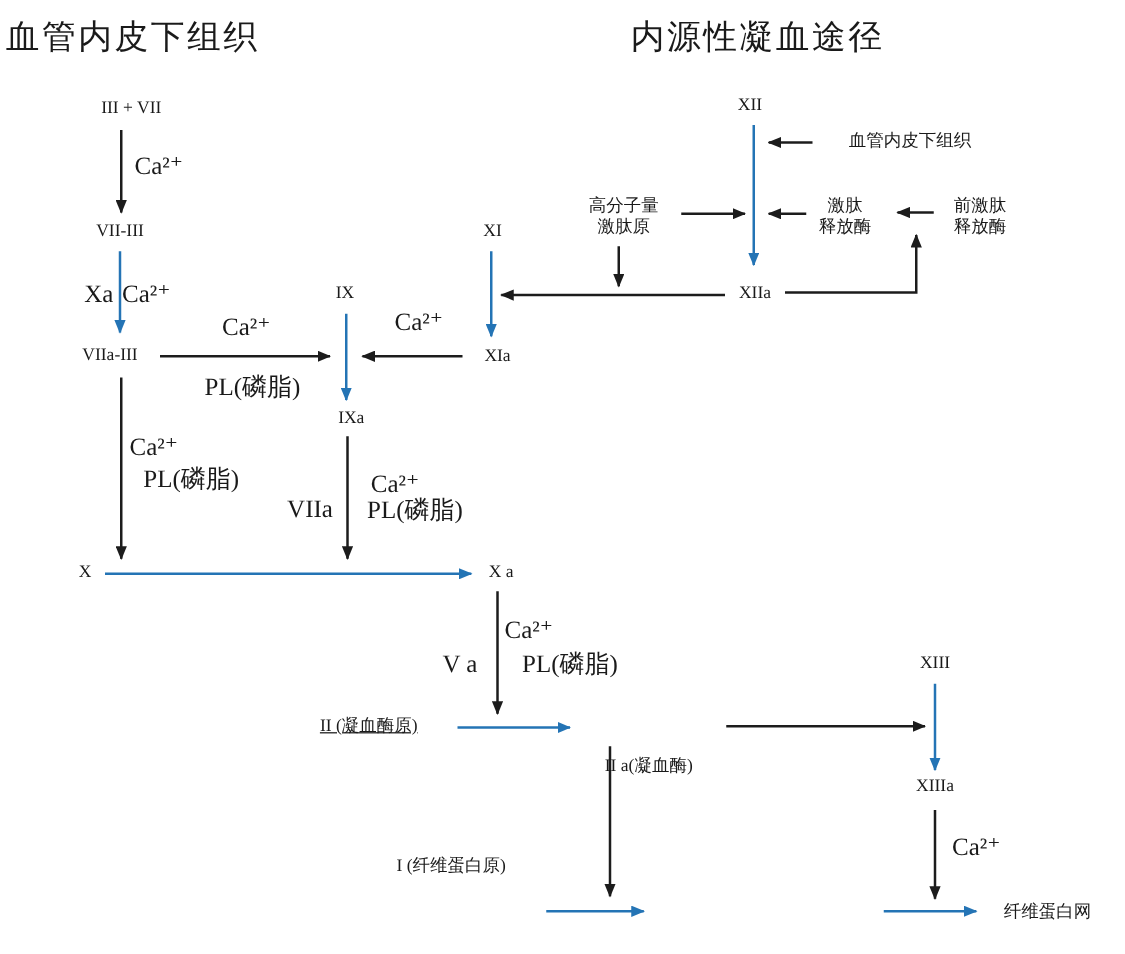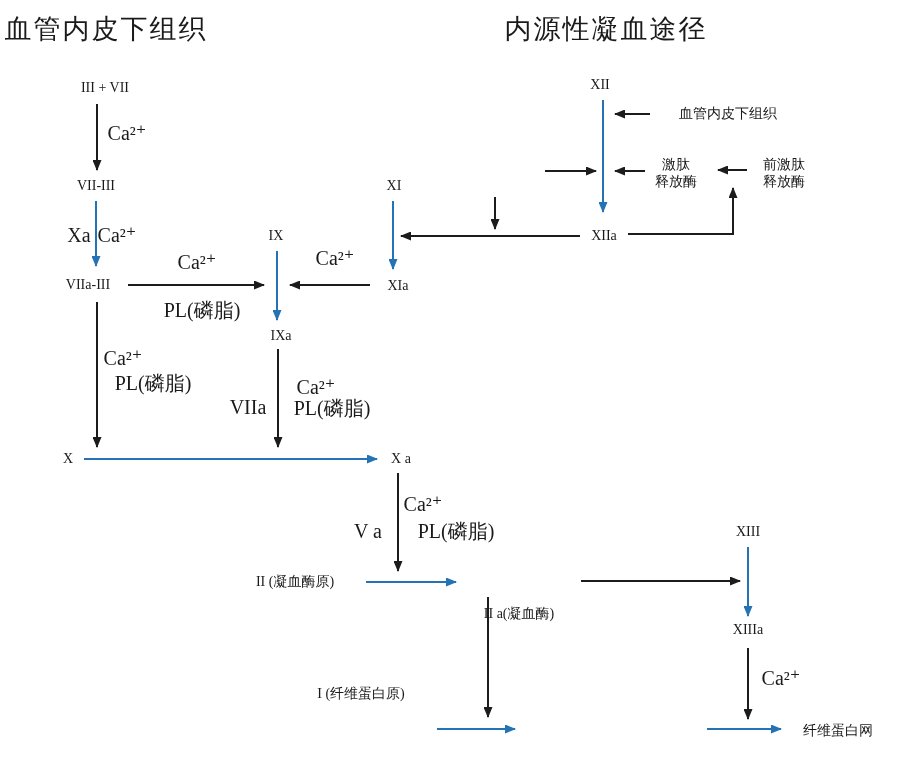--- a/index.html
+++ b/index.html
@@ -74,27 +74,29 @@
     <div class="node factor" style="left: 96px; top: 186px;">VII-III</div>
     <div class="node factor" style="left: 88px; top: 285px;">VIIa-III</div>
     <div class="node factor" style="left: 276px; top: 236px;">IX</div>
     <div class="node factor" style="left: 281px; top: 336px;">IXa</div>
     <div class="node factor" style="left: 394px; top: 186px;">XI</div>
     <div class="node factor" style="left: 398px; top: 286px;">XIa</div>
     <div class="node factor" style="left: 600px; top: 85px;">XII</div>
     <div class="node factor" style="left: 604px; top: 236px;">XIIa</div>
     <div class="node factor" style="left: 68px; top: 459px;">X</div>
     <div class="node factor" style="left: 401px; top: 459px;">X a</div>
-    <div class="node factor" style="left: 295px; top: 582px;">II (凝血酶原)</div>
+    <div class="node factor" style="left: 295px; top: 582px; text-decoration: underline;">II (凝血酶原)</div>
     <div class="node factor" style="left: 519px; top: 582px; margin-top: 32px;">II a(凝血酶)</div>
     <div class="node factor" style="left: 748px; top: 532px;">XIII</div>
     <div class="node factor" style="left: 748px; top: 630px;">XIIIa</div>
     <div class="node factor" style="left: 361px; top: 694px;">I (纤维蛋白原)</div>
     <div class="node factor" style="left: 838px; top: 731px;">纤维蛋白网</div>
     <div class="node factor" style="left: 728px; top: 114px;">血管内皮下组织</div>
+    <div class="node factor" style="left: 499px; top: 174px;">高分子量
+激肽原</div>
     <div class="node factor" style="left: 676px; top: 174px;">激肽
 释放酶</div>
     <div class="node factor" style="left: 784px; top: 174px;">前激肽
 释放酶</div>
     <div class="node annot" style="left: 127px; top: 134px;">Ca²⁺</div>
     <div class="node annot" style="left: 79px; top: 236px;">Xa</div>
     <div class="node annot" style="left: 117px; top: 236px;">Ca²⁺</div>
     <div class="node annot" style="left: 197px; top: 263px;">Ca²⁺</div>
     <div class="node annot" style="left: 202px; top: 311px;">PL(磷脂)</div>
     <div class="node annot" style="left: 335px; top: 259px;">Ca²⁺</div>

